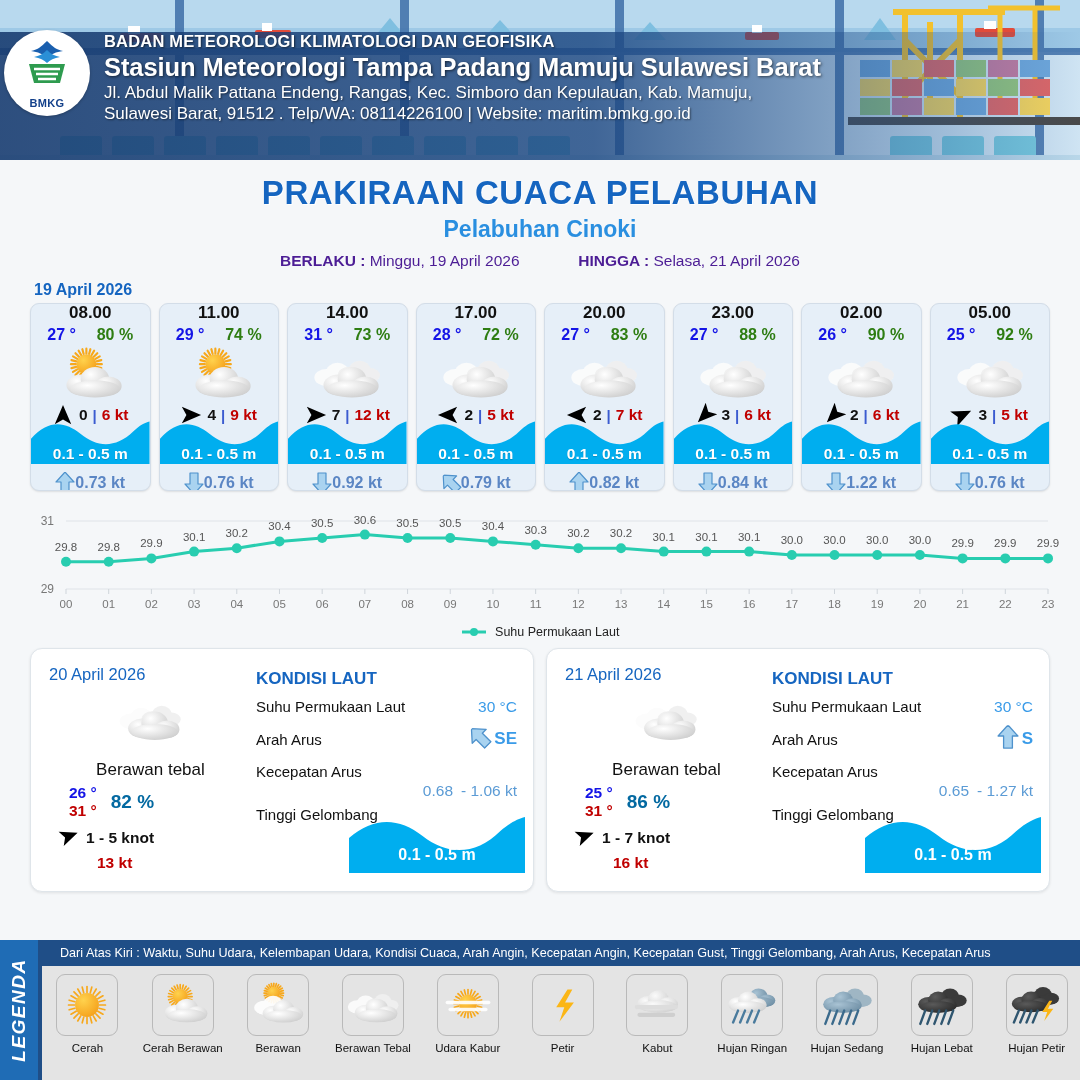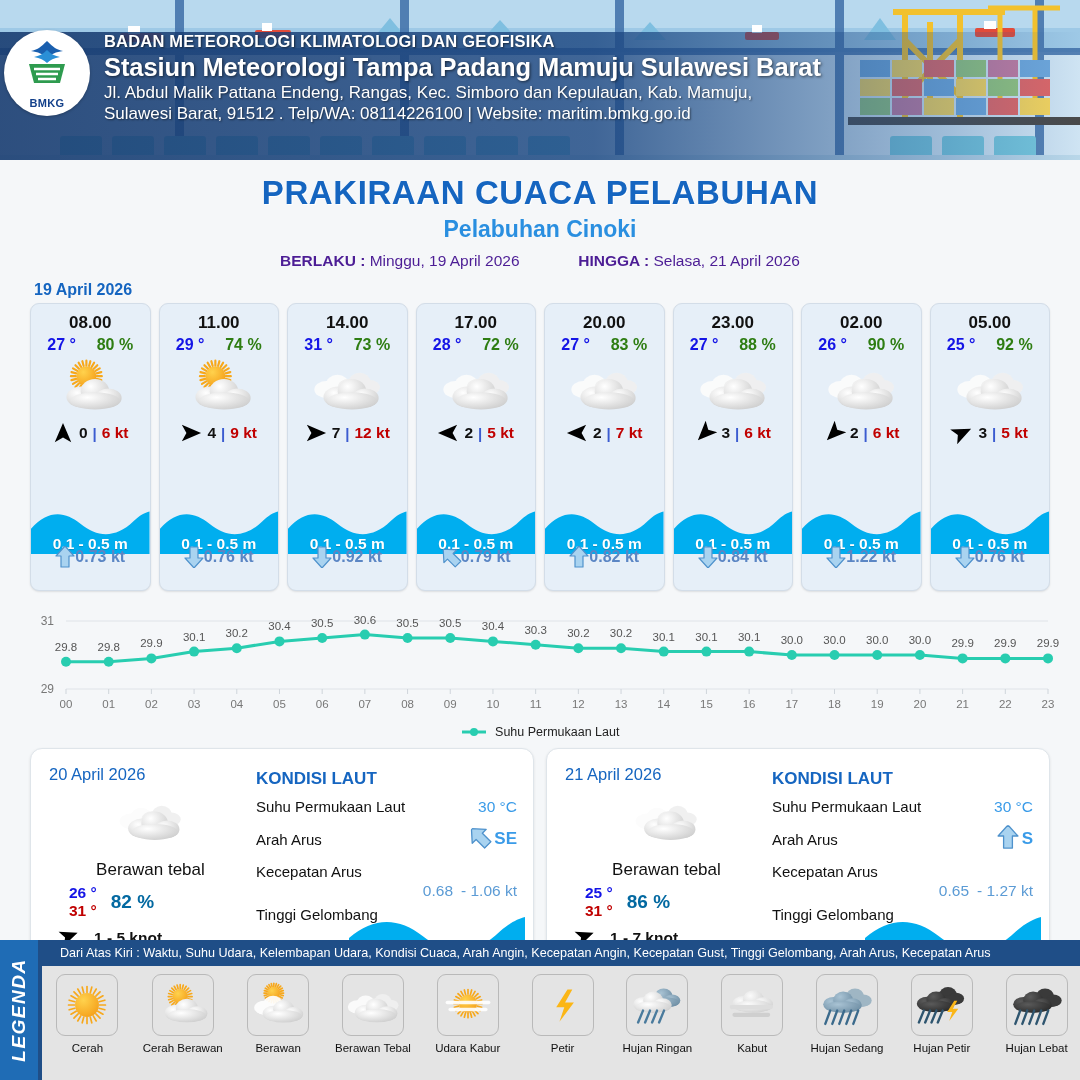--- a/index.html
+++ b/index.html
@@ -61,21 +61,21 @@
     padding: 0 30px;
     align-items: stretch;
   }
   .card {
     flex: 1 1 0;
     background: #e6eff8;
     border: 1px solid #d3dde8;
     border-radius: 9px;
     overflow: hidden;
     position: relative;
-    height: 288px;
+    height: 188px;
     box-shadow: 0 1px 2px rgba(0,0,0,.10);
     display: flex; flex-direction: column; justify-content: center;
   }
   .c-time { text-align: center; font-size: 17px; font-weight: bold; color: #111; padding-top: 9px; }
   .c-th { display: flex; justify-content: space-around; align-items: baseline; padding: 3px 6px 0; }
   .c-temp { font-size: 16px; font-weight: bold; color: #1414e6; }
   .c-hum { font-size: 16px; font-weight: bold; color: #2e7d12; }
   .c-icon { height: 62px; display: flex; align-items: center; justify-content: center; margin-top: 2px; }
   .c-wind { display: flex; align-items: center; justify-content: center; gap: 5px; height: 30px; }
   .c-wdir { width: 22px; height: 22px; display: inline-block; }
@@ -84,21 +84,21 @@
   .c-gust { font-size: 15.5px; font-weight: bold; color: #c00000; }
   .wave-zone { position: relative; flex: 1 1 auto; min-height: 74px; }
   .wave-svg { position: absolute; left: 0; bottom: 36px; width: 100%; height: 46px; display: block; }
   .wave-label {
     position: absolute; left: 0; bottom: 36px; width: 100%;
     text-align: center; font-size: 15.5px; font-weight: bold; color: #fff;
     line-height: 1; padding-bottom: 3px;
     text-shadow: 0 1px 1px rgba(0,0,0,.18);
   }
   .cur-row {
-    position: absolute; left: 0; bottom: 22px; width: 100%;
+    position: absolute; left: 0; bottom: 6px; width: 100%;
     display: flex; align-items: center; justify-content: center; gap: 0;
   }
   .cur-arrow { width: 20px; height: 22px; }
   .cur-val { font-size: 16px; font-weight: bold; color: #5b86c4; }
 
   
   .chart-box { margin: 14px 10px 0 10px; height: 118px; position: relative; }
   .chart-legend { text-align: center; margin-top: 2px; font-size: 12.5px; color: #222; }
   .legend-mark { display: inline-block; width: 26px; vertical-align: middle; margin-right: 5px; }
 
@@ -113,21 +113,21 @@
   }
   .day-left { width: 44%; padding: 16px 0 0 18px; }
   .day-date { font-size: 16.5px; font-weight: normal; color: #1565c0; }
   .day-icon { height: 62px; display: flex; align-items: center; justify-content: center; margin-top: 4px; }
   .day-cond { font-size: 17px; color: #111; margin-top: 10px; text-align: center; }
   .day-tw { display: flex; align-items: center; gap: 14px; margin-top: 4px; padding-left: 20px; }
   .day-temps { line-height: 1.15; }
   .t-min { font-size: 15.5px; font-weight: bold; color: #1414e6; }
   .t-max { font-size: 15.5px; font-weight: bold; color: #c00000; }
   .day-hum { font-size: 19px; font-weight: bold; color: #0369a1; }
-  .day-wind { display: flex; align-items: center; gap: 15px; margin-top: 7px; padding-left: 10px; font-size: 15.5px; font-weight: bold; color: #111; }
+  .day-wind { display: flex; align-items: center; gap: 7px; margin-top: 7px; padding-left: 10px; font-size: 15.5px; font-weight: bold; color: #111; }
   .day-gust { font-size: 15.5px; font-weight: bold; color: #c00000; margin-top: 4px; padding-left: 48px; }
 
   .day-right { flex: 1; padding: 20px 16px 0 4px; position: relative; }
   .kl-title { font-size: 17px; font-weight: bold; color: #1565c0; margin-bottom: 5px; }
   .kl-row { display: flex; justify-content: space-between; align-items: center; font-size: 15px; color: #111; margin-top: 9px; }
   .kl-val { color: #3a9be8; font-weight: normal; font-size: 15.5px; }
   .kl-dir { display: flex; align-items: center; gap: 3px; color: #3a9be8; font-size: 17px; font-weight: bold; }
   .kl-speed { text-align: right; font-size: 15.5px; color: #5b9bd5; margin-top: 2px; }
   .kl-speed .s1 { margin-right: 8px; }
   .wave-badge { position: absolute; right: 8px; bottom: 18px; width: 176px; height: 56px; }
@@ -1522,39 +1522,31 @@
               </radialGradient>
               <radialGradient id="dg" cx="35%" cy="30%" r="75%">
                 <stop offset="0%" stop-color="#5a5a5a"></stop>
                 <stop offset="100%" stop-color="#2b2b2b"></stop>
               </radialGradient>
               <radialGradient id="bg" cx="35%" cy="30%" r="75%">
                 <stop offset="0%" stop-color="#a9c3d4"></stop>
                 <stop offset="100%" stop-color="#6f8fa5"></stop>
               </radialGradient>
             </defs>
-            <g transform="translate(24,6) scale(0.85)" opacity="1">
-              <ellipse cx="16" cy="22" rx="16" ry="11" fill="url(#bg)"></ellipse>
-              <ellipse cx="30" cy="16" rx="15" ry="13" fill="url(#bg)"></ellipse>
-              <ellipse cx="44" cy="23" rx="14" ry="10" fill="url(#bg)"></ellipse>
-              <ellipse cx="30" cy="26" rx="26" ry="9" fill="url(#bg)"></ellipse>
-            </g>
-            <g transform="translate(6,10) scale(0.95)" opacity="1">
+            <g transform="translate(12,8) scale(1)" opacity="0.85">
               <ellipse cx="16" cy="22" rx="16" ry="11" fill="url(#cg)"></ellipse>
               <ellipse cx="30" cy="16" rx="15" ry="13" fill="url(#cg)"></ellipse>
               <ellipse cx="44" cy="23" rx="14" ry="10" fill="url(#cg)"></ellipse>
               <ellipse cx="30" cy="26" rx="26" ry="9" fill="url(#cg)"></ellipse>
             </g>
-            <line x1="20" y1="40" x2="13" y2="57" stroke="#4a7b9d" stroke-width="3.4" stroke-linecap="round"></line>
-            <line x1="30" y1="40" x2="23" y2="57" stroke="#4a7b9d" stroke-width="3.4" stroke-linecap="round"></line>
-            <line x1="40" y1="40" x2="33" y2="57" stroke="#4a7b9d" stroke-width="3.4" stroke-linecap="round"></line>
-            <line x1="50" y1="40" x2="43" y2="57" stroke="#4a7b9d" stroke-width="3.4" stroke-linecap="round"></line>
+            <rect x="8" y="32" width="62" height="6" rx="3" fill="#dddddd"></rect>
+            <rect x="12" y="43" width="54" height="6" rx="3" fill="#cfcfcf"></rect>
           </svg>
         </div>
-        <div class="lg-label">Hujan Ringan</div>
+        <div class="lg-label">Kabut</div>
       </div>
       <div class="lg-item">
         <div class="lg-box">
           <svg width="56" height="46" viewBox="0 0 80 64">
             <defs>
               <radialGradient id="sg" cx="35%" cy="30%" r="75%">
                 <stop offset="0%" stop-color="#ffd24d"></stop>
                 <stop offset="100%" stop-color="#f5a21c"></stop>
               </radialGradient>
               <radialGradient id="cg" cx="35%" cy="30%" r="75%">
@@ -1567,31 +1559,39 @@
               </radialGradient>
               <radialGradient id="dg" cx="35%" cy="30%" r="75%">
                 <stop offset="0%" stop-color="#5a5a5a"></stop>
                 <stop offset="100%" stop-color="#2b2b2b"></stop>
               </radialGradient>
               <radialGradient id="bg" cx="35%" cy="30%" r="75%">
                 <stop offset="0%" stop-color="#a9c3d4"></stop>
                 <stop offset="100%" stop-color="#6f8fa5"></stop>
               </radialGradient>
             </defs>
-            <g transform="translate(12,8) scale(1)" opacity="0.85">
+            <g transform="translate(24,6) scale(0.85)" opacity="1">
+              <ellipse cx="16" cy="22" rx="16" ry="11" fill="url(#bg)"></ellipse>
+              <ellipse cx="30" cy="16" rx="15" ry="13" fill="url(#bg)"></ellipse>
+              <ellipse cx="44" cy="23" rx="14" ry="10" fill="url(#bg)"></ellipse>
+              <ellipse cx="30" cy="26" rx="26" ry="9" fill="url(#bg)"></ellipse>
+            </g>
+            <g transform="translate(6,10) scale(0.95)" opacity="1">
               <ellipse cx="16" cy="22" rx="16" ry="11" fill="url(#cg)"></ellipse>
               <ellipse cx="30" cy="16" rx="15" ry="13" fill="url(#cg)"></ellipse>
               <ellipse cx="44" cy="23" rx="14" ry="10" fill="url(#cg)"></ellipse>
               <ellipse cx="30" cy="26" rx="26" ry="9" fill="url(#cg)"></ellipse>
             </g>
-            <rect x="8" y="32" width="62" height="6" rx="3" fill="#dddddd"></rect>
-            <rect x="12" y="43" width="54" height="6" rx="3" fill="#cfcfcf"></rect>
+            <line x1="20" y1="40" x2="13" y2="57" stroke="#4a7b9d" stroke-width="3.4" stroke-linecap="round"></line>
+            <line x1="30" y1="40" x2="23" y2="57" stroke="#4a7b9d" stroke-width="3.4" stroke-linecap="round"></line>
+            <line x1="40" y1="40" x2="33" y2="57" stroke="#4a7b9d" stroke-width="3.4" stroke-linecap="round"></line>
+            <line x1="50" y1="40" x2="43" y2="57" stroke="#4a7b9d" stroke-width="3.4" stroke-linecap="round"></line>
           </svg>
         </div>
-        <div class="lg-label">Kabut</div>
+        <div class="lg-label">Hujan Ringan</div>
       </div>
       <div class="lg-item">
         <div class="lg-box">
           <svg width="56" height="46" viewBox="0 0 80 64">
             <defs>
               <radialGradient id="sg" cx="35%" cy="30%" r="75%">
                 <stop offset="0%" stop-color="#ffd24d"></stop>
                 <stop offset="100%" stop-color="#f5a21c"></stop>
               </radialGradient>
               <radialGradient id="cg" cx="35%" cy="30%" r="75%">
@@ -1650,42 +1650,40 @@
               </radialGradient>
               <radialGradient id="dg" cx="35%" cy="30%" r="75%">
                 <stop offset="0%" stop-color="#5a5a5a"></stop>
                 <stop offset="100%" stop-color="#2b2b2b"></stop>
               </radialGradient>
               <radialGradient id="bg" cx="35%" cy="30%" r="75%">
                 <stop offset="0%" stop-color="#a9c3d4"></stop>
                 <stop offset="100%" stop-color="#6f8fa5"></stop>
               </radialGradient>
             </defs>
-            <g transform="translate(24,4) scale(0.82)" opacity="1">
+            <g transform="translate(26,6) scale(0.85)" opacity="1">
               <ellipse cx="16" cy="22" rx="16" ry="11" fill="#3a3a3a"></ellipse>
               <ellipse cx="30" cy="16" rx="15" ry="13" fill="#3a3a3a"></ellipse>
               <ellipse cx="44" cy="23" rx="14" ry="10" fill="#3a3a3a"></ellipse>
               <ellipse cx="30" cy="26" rx="26" ry="9" fill="#3a3a3a"></ellipse>
             </g>
-            <g transform="translate(4,10) scale(0.92)" opacity="1">
+            <g transform="translate(6,10) scale(0.95)" opacity="1">
               <ellipse cx="16" cy="22" rx="16" ry="11" fill="url(#dg)"></ellipse>
               <ellipse cx="30" cy="16" rx="15" ry="13" fill="url(#dg)"></ellipse>
               <ellipse cx="44" cy="23" rx="14" ry="10" fill="url(#dg)"></ellipse>
               <ellipse cx="30" cy="26" rx="26" ry="9" fill="url(#dg)"></ellipse>
             </g>
-            <line x1="14" y1="40" x2="7" y2="57" stroke="#2f5670" stroke-width="3.4" stroke-linecap="round"></line>
-            <line x1="23" y1="40" x2="16" y2="57" stroke="#2f5670" stroke-width="3.4" stroke-linecap="round"></line>
-            <line x1="32" y1="40" x2="25" y2="57" stroke="#2f5670" stroke-width="3.4" stroke-linecap="round"></line>
-            <line x1="41" y1="40" x2="34" y2="57" stroke="#2f5670" stroke-width="3.4" stroke-linecap="round"></line>
-            <g transform="translate(46,26) scale(0.72)">
-              <polygon points="16,0 2,22 12,22 6,40 24,16 13,16 22,0" fill="#fbb616"></polygon>
-            </g>
+            <line x1="16" y1="40" x2="9" y2="59" stroke="#2f5670" stroke-width="3.4" stroke-linecap="round"></line>
+            <line x1="26" y1="40" x2="19" y2="59" stroke="#2f5670" stroke-width="3.4" stroke-linecap="round"></line>
+            <line x1="36" y1="40" x2="29" y2="59" stroke="#2f5670" stroke-width="3.4" stroke-linecap="round"></line>
+            <line x1="46" y1="40" x2="39" y2="59" stroke="#2f5670" stroke-width="3.4" stroke-linecap="round"></line>
+            <line x1="56" y1="40" x2="49" y2="59" stroke="#2f5670" stroke-width="3.4" stroke-linecap="round"></line>
           </svg>
         </div>
-        <div class="lg-label">Hujan Petir</div>
+        <div class="lg-label">Hujan Lebat</div>
       </div>
       <div class="lg-item">
         <div class="lg-box">
           <svg width="56" height="46" viewBox="0 0 80 64">
             <defs>
               <radialGradient id="sg" cx="35%" cy="30%" r="75%">
                 <stop offset="0%" stop-color="#ffd24d"></stop>
                 <stop offset="100%" stop-color="#f5a21c"></stop>
               </radialGradient>
               <radialGradient id="cg" cx="35%" cy="30%" r="75%">
@@ -1698,35 +1696,37 @@
               </radialGradient>
               <radialGradient id="dg" cx="35%" cy="30%" r="75%">
                 <stop offset="0%" stop-color="#5a5a5a"></stop>
                 <stop offset="100%" stop-color="#2b2b2b"></stop>
               </radialGradient>
               <radialGradient id="bg" cx="35%" cy="30%" r="75%">
                 <stop offset="0%" stop-color="#a9c3d4"></stop>
                 <stop offset="100%" stop-color="#6f8fa5"></stop>
               </radialGradient>
             </defs>
-            <g transform="translate(26,6) scale(0.85)" opacity="1">
+            <g transform="translate(24,4) scale(0.82)" opacity="1">
               <ellipse cx="16" cy="22" rx="16" ry="11" fill="#3a3a3a"></ellipse>
               <ellipse cx="30" cy="16" rx="15" ry="13" fill="#3a3a3a"></ellipse>
               <ellipse cx="44" cy="23" rx="14" ry="10" fill="#3a3a3a"></ellipse>
               <ellipse cx="30" cy="26" rx="26" ry="9" fill="#3a3a3a"></ellipse>
             </g>
-            <g transform="translate(6,10) scale(0.95)" opacity="1">
+            <g transform="translate(4,10) scale(0.92)" opacity="1">
               <ellipse cx="16" cy="22" rx="16" ry="11" fill="url(#dg)"></ellipse>
               <ellipse cx="30" cy="16" rx="15" ry="13" fill="url(#dg)"></ellipse>
               <ellipse cx="44" cy="23" rx="14" ry="10" fill="url(#dg)"></ellipse>
               <ellipse cx="30" cy="26" rx="26" ry="9" fill="url(#dg)"></ellipse>
             </g>
-            <line x1="16" y1="40" x2="9" y2="59" stroke="#2f5670" stroke-width="3.4" stroke-linecap="round"></line>
-            <line x1="26" y1="40" x2="19" y2="59" stroke="#2f5670" stroke-width="3.4" stroke-linecap="round"></line>
-            <line x1="36" y1="40" x2="29" y2="59" stroke="#2f5670" stroke-width="3.4" stroke-linecap="round"></line>
-            <line x1="46" y1="40" x2="39" y2="59" stroke="#2f5670" stroke-width="3.4" stroke-linecap="round"></line>
-            <line x1="56" y1="40" x2="49" y2="59" stroke="#2f5670" stroke-width="3.4" stroke-linecap="round"></line>
+            <line x1="14" y1="40" x2="7" y2="57" stroke="#2f5670" stroke-width="3.4" stroke-linecap="round"></line>
+            <line x1="23" y1="40" x2="16" y2="57" stroke="#2f5670" stroke-width="3.4" stroke-linecap="round"></line>
+            <line x1="32" y1="40" x2="25" y2="57" stroke="#2f5670" stroke-width="3.4" stroke-linecap="round"></line>
+            <line x1="41" y1="40" x2="34" y2="57" stroke="#2f5670" stroke-width="3.4" stroke-linecap="round"></line>
+            <g transform="translate(46,26) scale(0.72)">
+              <polygon points="16,0 2,22 12,22 6,40 24,16 13,16 22,0" fill="#fbb616"></polygon>
+            </g>
           </svg>
         </div>
-        <div class="lg-label">Hujan Lebat</div>
+        <div class="lg-label">Hujan Petir</div>
       </div>
     </div>
 </div>
 
 </body></html>

